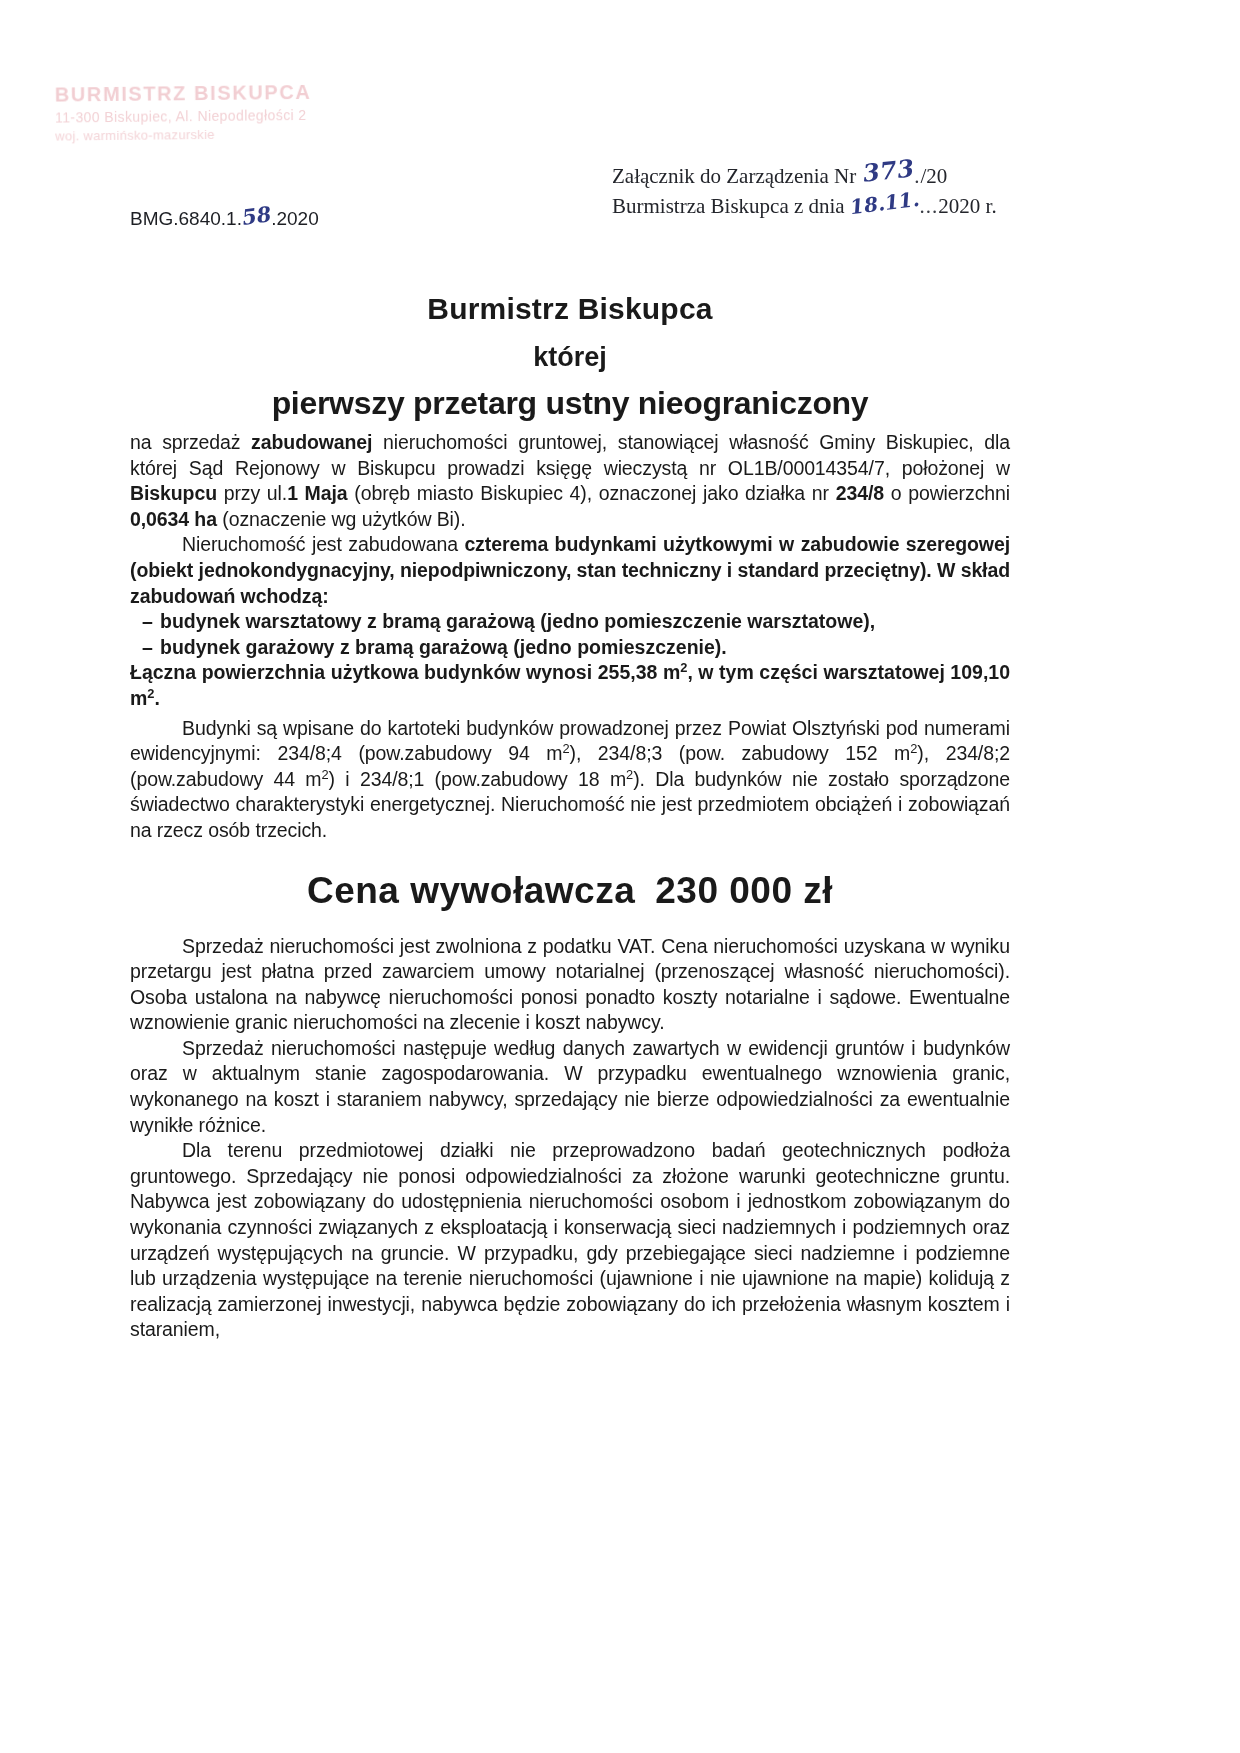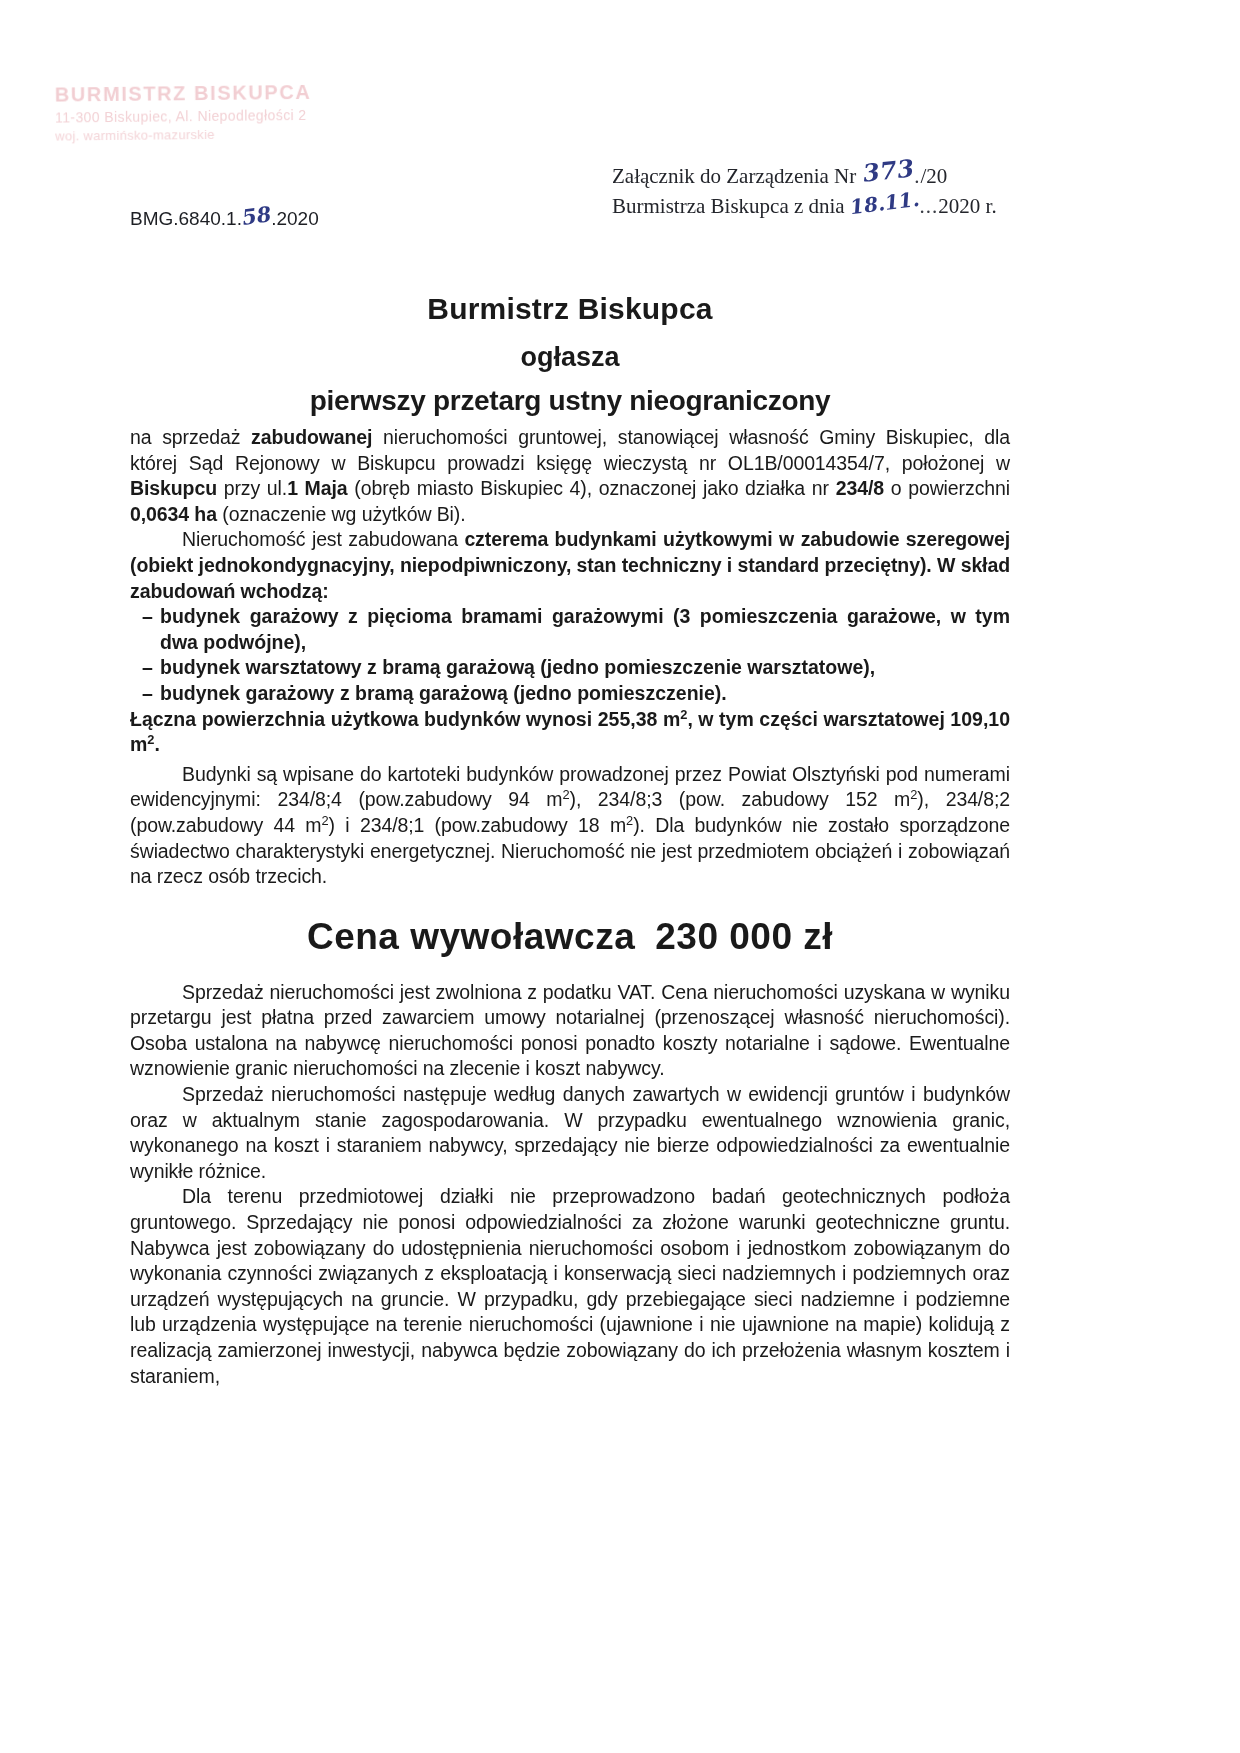--- a/index.html
+++ b/index.html
@@ -129,21 +129,21 @@
     margin: 0 0 16px 0;
   }
   .title-2 {
     text-align: center;
     font-size: 27px;
     font-weight: 700;
     margin: 0 0 12px 0;
   }
   .title-3 {
     text-align: center;
-    font-size: 28px;
+    font-size: 32px;
     font-weight: 700;
     letter-spacing: -0.3px;
     margin: 0 0 8px 0;
   }
 
   p.para {
     margin: 0;
     font-size: 19.5px;
     line-height: 25.6px;
     text-align: justify;
@@ -216,33 +216,32 @@
     </div>
   </div>
 
   <div class="ref-no">
     <span>BMG.6840.1.</span><span class="hand-ref">58</span><span>.2020</span>
   </div>
 
   <div class="body-col">
 
     <h1 class="title-1">Burmistrz Biskupca</h1>
-    <h2 class="title-2">ogłasza</h2>
+    <h2 class="title-2">której</h2>
     <h2 class="title-3">pierwszy przetarg ustny nieograniczony</h2>
 
     <p class="para">
       <span>na sprzedaż </span><b>zabudowanej</b><span> nieruchomości gruntowej, stanowiącej własność Gminy Biskupiec, dla której Sąd Rejonowy w Biskupcu prowadzi księgę wieczystą nr OL1B/00014354/7, położonej w </span><b>Biskupcu</b><span> przy ul.</span><b>1 Maja</b><span> (obręb miasto Biskupiec 4), oznaczonej jako działka nr </span><b>234/8</b><span> o powierzchni </span><b>0,0634 ha</b><span> (oznaczenie wg użytków Bi).</span>
     </p>
 
     <p class="para indent">
       <span>Nieruchomość jest zabudowana </span><b>czterema budynkami użytkowymi w zabudowie szeregowej (obiekt jednokondygnacyjny, niepodpiwniczony, stan techniczny i standard przeciętny). W skład zabudowań wchodzą:</b>
     </p>
 
     <ul class="dash-list">
-      <li>budynek garażowy z pięcioma bramami garażowymi (3 pomieszczenia garażowe, w tym dwa podwójne),</li>
       <li>budynek warsztatowy z bramą garażową (jedno pomieszczenie warsztatowe),</li>
       <li>budynek garażowy z bramą garażową (jedno pomieszczenie).</li>
     </ul>
 
     <p class="block-bold">
       <span>Łączna powierzchnia użytkowa budynków wynosi 255,38 m</span><sup>2</sup><span>, w tym części warsztatowej 109,10 m</span><sup>2</sup><span>.</span>
     </p>
 
     <div class="gap-sm"></div>
 

